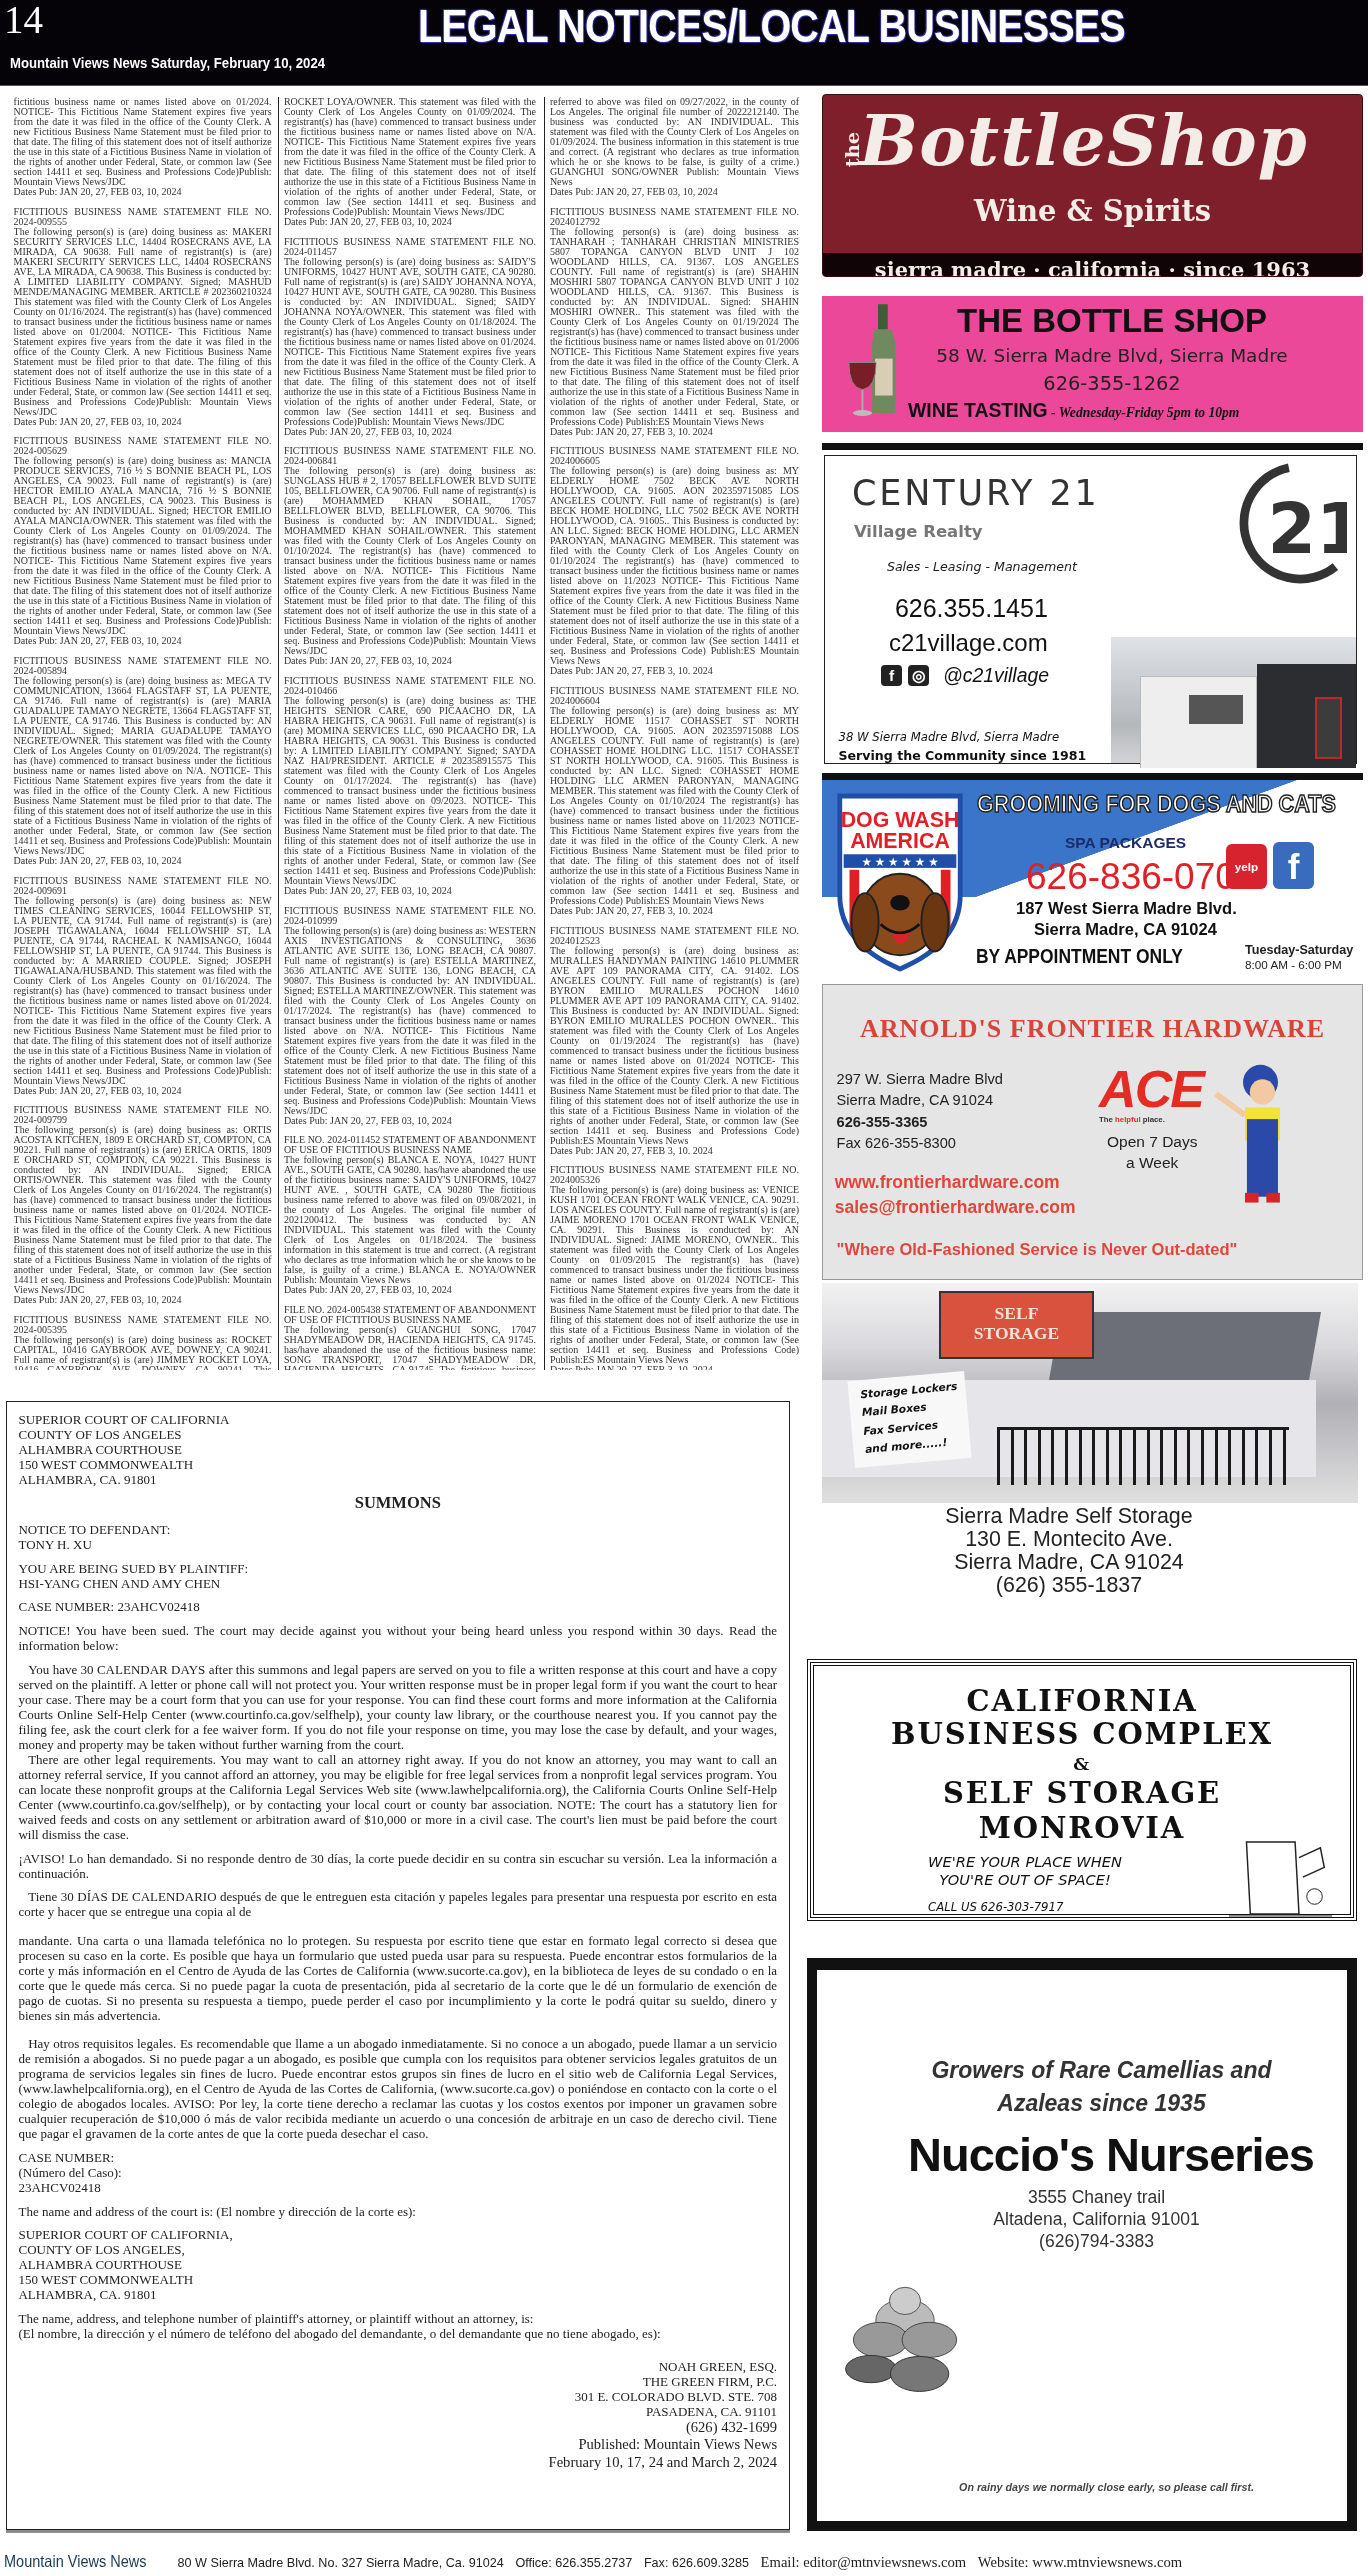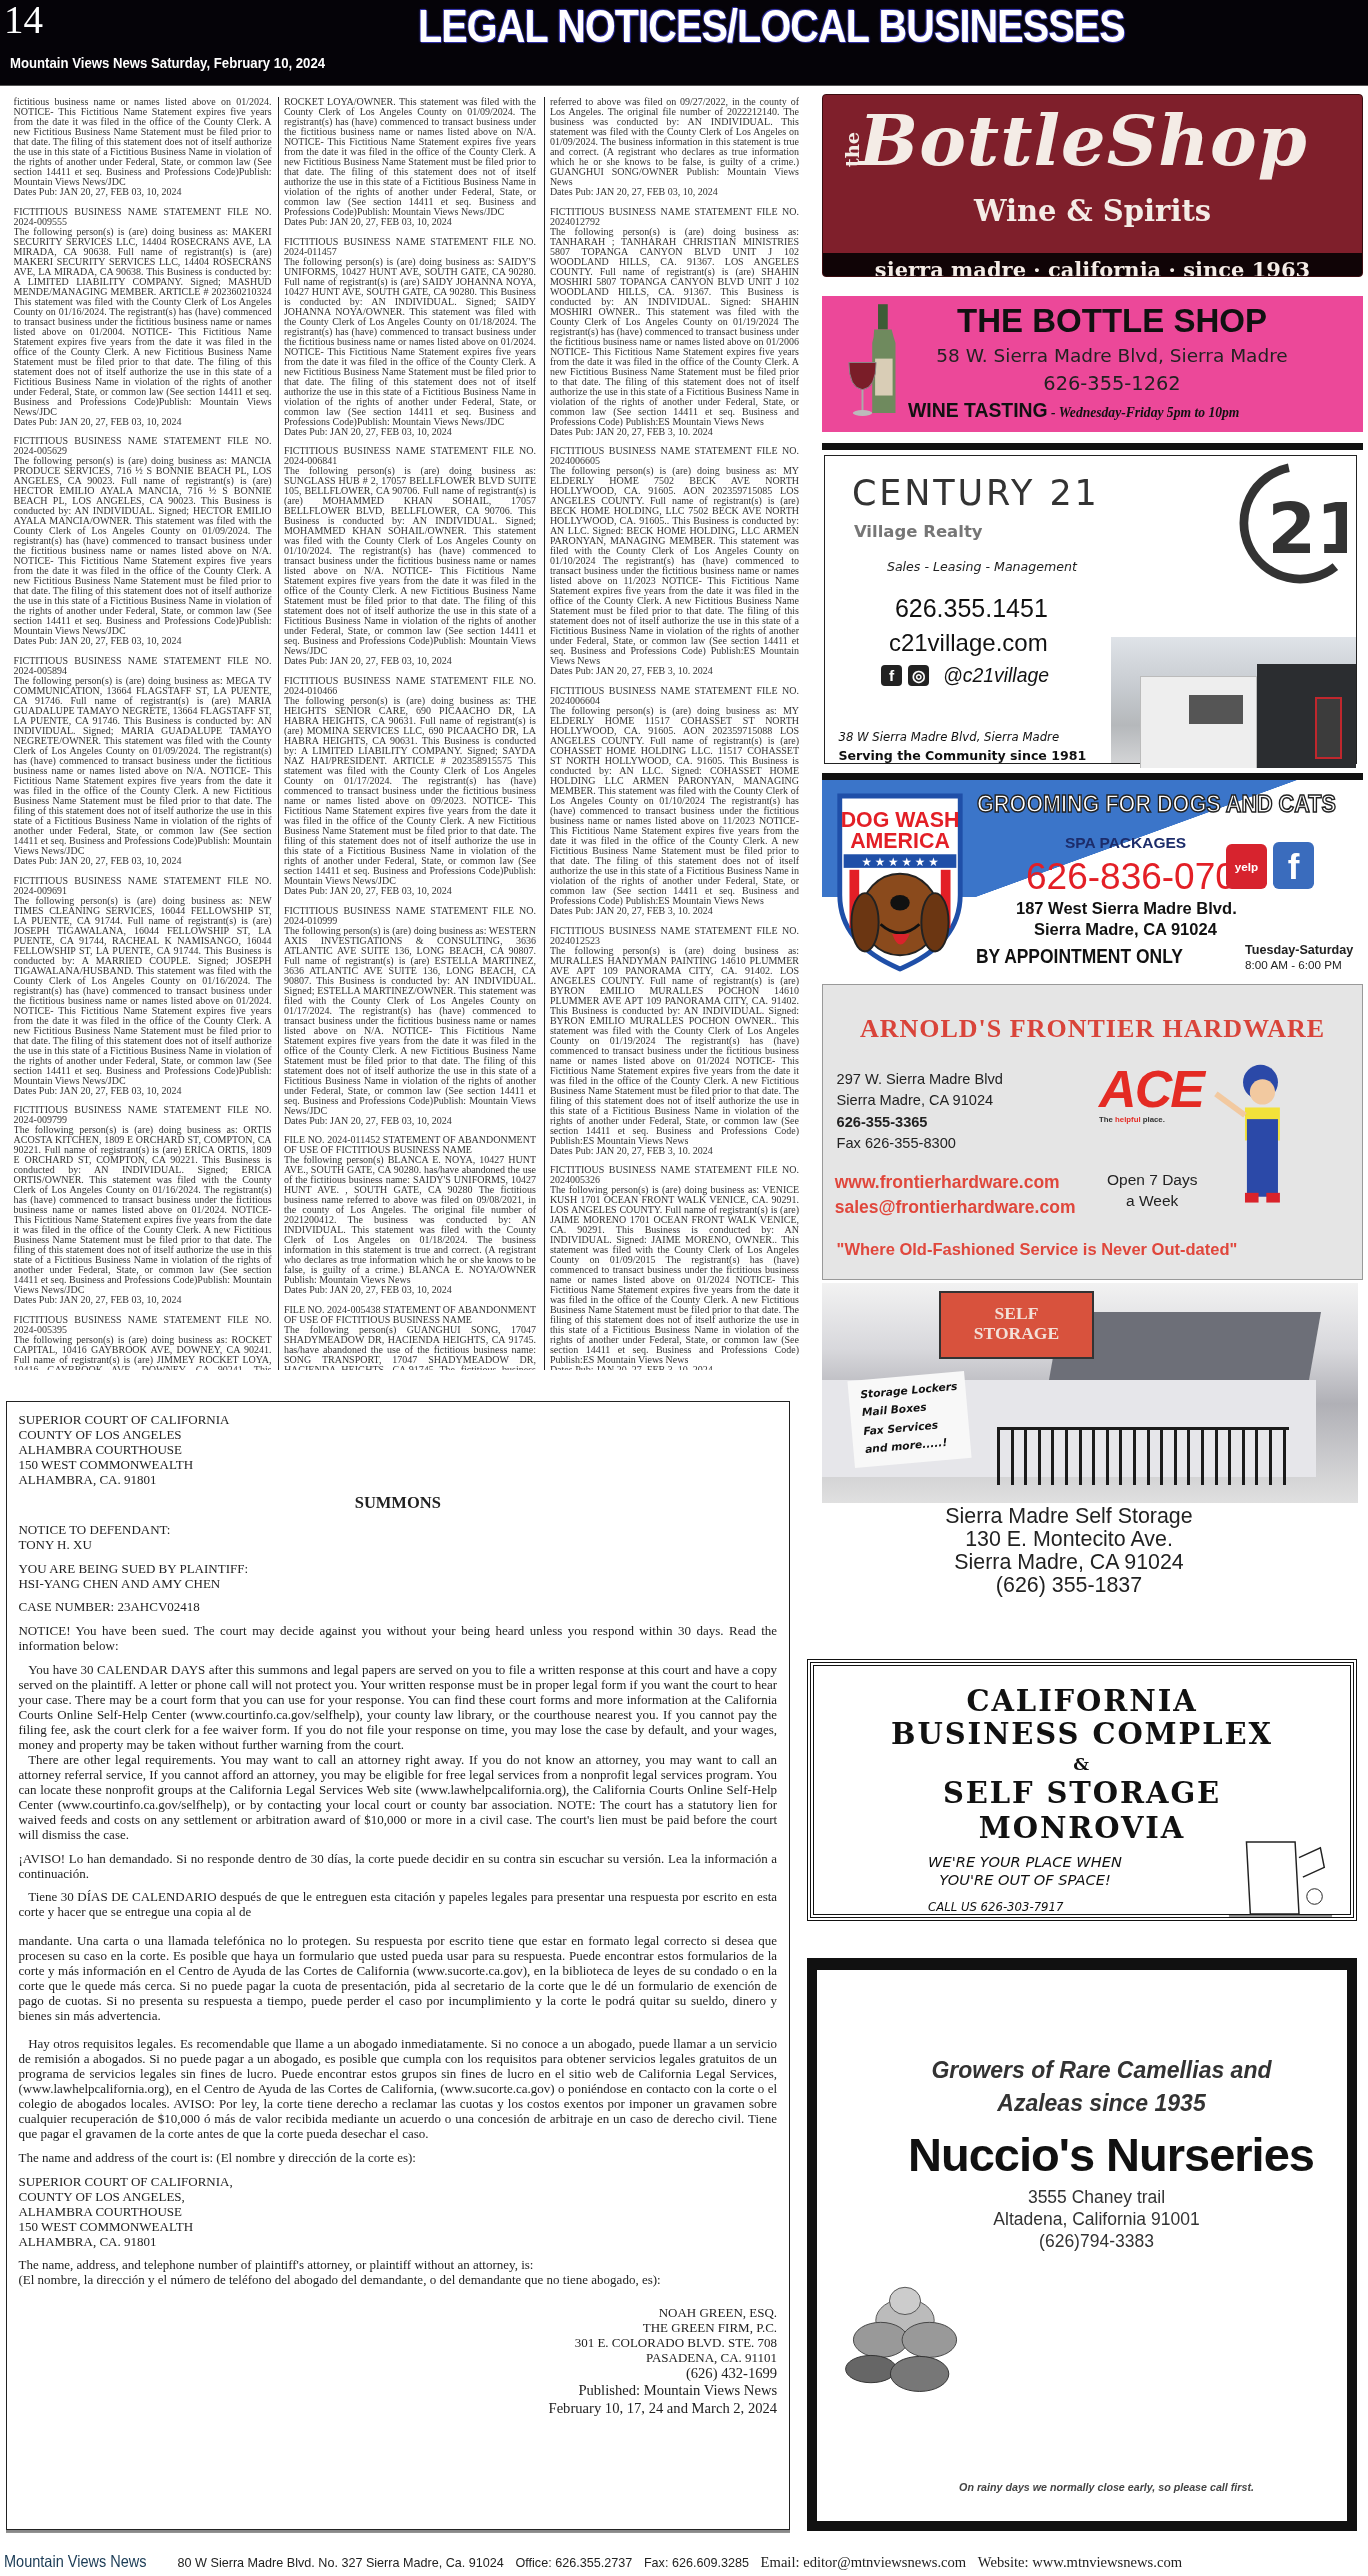--- a/index.html
+++ b/index.html
@@ -77,21 +77,21 @@
 
   .ad-ace { top: 984px; height: 296px; background: #e5e5e5; border: 1px solid #999; }
   .ace-title { position: absolute; left: 0; right: 0; top: 29px; text-align: center; font-family: "Liberation Serif", serif; font-weight: bold; font-size: 26px; color: #d9443a; letter-spacing: 1px; }
   .ace-addr { position: absolute; left: 13.6px; top: 84px; font-family: "Liberation Sans", sans-serif; font-size: 14.6px; line-height: 21.4px; color: #222; }
   .ace-addr b { font-weight: bold; }
   .ace-web { position: absolute; left: 11.7px; top: 185px; font-family: "Liberation Sans", sans-serif; font-weight: bold; font-size: 17.5px; line-height: 25px; color: #e0473c; }
   .ace-quote { position: absolute; left: 13.6px; right: 0; top: 255px; font-family: "Liberation Sans", sans-serif; font-weight: bold; font-size: 16.5px; color: #e0473c; }
   .ace-logo { position: absolute; left: 276px; top: 74px; font-family: "Liberation Sans", sans-serif; font-weight: bold; font-style: italic; font-size: 52px; color: #e42b24; letter-spacing: -1.9px; }
   .ace-tag { position: absolute; left: 276px; top: 130px; font-family: "Liberation Sans", sans-serif; font-size: 7.8px; font-weight: bold; color: #333; }
   .ace-tag span { color: #e42b24; }
-  .ace-open { position: absolute; left: 284px; top: 146px; font-family: "Liberation Sans", sans-serif; font-size: 15.5px; line-height: 21.4px; color: #222; text-align: center; margin-top: 38px; }
+  .ace-open { position: absolute; left: 284px; top: 146px; font-family: "Liberation Sans", sans-serif; font-size: 15.5px; line-height: 21.4px; color: #222; text-align: center; }
   .ace-man { position: absolute; left: 389px; top: 72px; width: 97px; height: 165px; }
 
   .ad-storage { top: 1283px; height: 340px; background: #fff; }
   .st-photo { position: absolute; left: 0; top: 0; width: 536px; height: 220px; background: linear-gradient(180deg, #f2f2f2 0%, #d8d8dc 30%, #b0b0b6 55%, #c9c9cc 78%, #e0e0e0 100%); overflow: hidden; }
   .st-roof { position: absolute; left: 233px; top: 29px; width: 260px; height: 68px; background: #6d6f78; transform: skewX(-10deg); }
   .st-wall { position: absolute; left: 0; top: 97px; width: 494px; height: 97px; background: #e6e6ea; }
   .st-sign { position: absolute; left: 117px; top: 7.8px; width: 155px; height: 68px; background: #d8523d; border: 2.9px solid #333; color: #f3e0d8; font-family: "Liberation Serif", serif; font-weight: bold; font-size: 17.5px; line-height: 19.4px; text-align: center; padding-top: 11.7px; }
   .st-panel { position: absolute; left: 29px; top: 93px; width: 117px; height: 87px; background: #f8f8f8; transform: rotate(-5deg); font-family: "DejaVu Sans", sans-serif; font-style: italic; font-weight: bold; font-size: 10.7px; line-height: 18.5px; color: #111; padding: 5.8px 3.9px 0 11.7px; }
   .st-rail { position: absolute; left: 175px; top: 144px; width: 292px; height: 58px; background: repeating-linear-gradient(90deg, #1a1a1a 0 2.9px, transparent 2.9px 13.6px); border-top: 3.9px solid #1a1a1a; }
   .st-text { position: absolute; left: 0; width: 494px; top: 222px; text-align: center; font-family: "Liberation Sans", sans-serif; font-size: 21.4px; line-height: 23px; color: #222; }
@@ -250,20 +250,25 @@
     <span>HSI-YANG CHEN AND AMY CHEN</span>
   </p>
   <p>CASE NUMBER: 23AHCV02418</p>
   <p>NOTICE!  You have been sued.  The court may decide against you without your being heard unless you respond within 30 days.  Read the information below:</p>
   <p class="indent" style="margin-bottom:0">You have 30 CALENDAR DAYS after this summons and legal papers are served on you to file a written response at this court and have a copy served on the plaintiff.  A letter or phone call will not protect you.  Your written response must be in proper legal form if you want the court to hear your case.  There may be a court form that you can use for your response.  You can find these court forms and more information at the California Courts Online Self-Help Center (www.courtinfo.ca.gov/selfhelp), your county law library, or the courthouse nearest you.  If you cannot pay the filing fee, ask the court clerk for a fee waiver form.  If you do not file your response on time, you may lose the case by default, and your wages, money and property may be taken without further warning from the court.</p>
   <p class="indent">There are other legal requirements.  You may want to call an attorney right away.  If you do not know an attorney, you may want to call an attorney referral service, If you cannot afford an attorney, you may be eligible for free legal services from a nonprofit legal services program.  You can locate these nonprofit groups at the California Legal Services Web site (www.lawhelpcalifornia.org), the California Courts Online Self-Help Center (www.courtinfo.ca.gov/selfhelp), or by contacting your local court or county bar association.  NOTE:  The court has a statutory lien for waived feeds and costs on any settlement or arbitration award of $10,000 or more in a civil case.  The court's lien must be paid before the court will dismiss the case.</p>
   <p>¡AVISO! Lo han demandado. Si no responde dentro de 30 días, la corte puede decidir en su contra sin escuchar su versión. Lea la información a continuación.</p>
   <p class="indent" style="margin-bottom:13.6px">Tiene 30 DÍAS DE CALENDARIO después de que le entreguen esta citación y papeles legales para presentar una respuesta por escrito en esta corte y hacer que se entregue una copia al de</p>
   <p style="margin-bottom:13.6px">mandante. Una carta o una llamada telefónica no lo protegen. Su respuesta por escrito tiene que estar en formato legal correcto si desea que procesen su caso en la corte. Es posible que haya un formulario que usted pueda usar para su respuesta. Puede encontrar estos formularios de la corte y más información en el Centro de Ayuda de las Cortes de California (www.sucorte.ca.gov), en la biblioteca de leyes de su condado o en la corte que le quede más cerca. Si no puede pagar la cuota de presentación, pida al secretario de la corte que le dé un formulario de exención de pago de cuotas. Si no presenta su respuesta a tiempo, puede perder el caso por incumplimiento y la corte le podrá quitar su sueldo, dinero y bienes sin más advertencia.</p>
   <p class="indent">Hay otros requisitos legales. Es recomendable que llame a un abogado inmediatamente. Si no conoce a un abogado, puede llamar a un servicio de remisión a abogados. Si no puede pagar a un abogado, es posible que cumpla con los requisitos para obtener servicios legales gratuitos de un programa de servicios legales sin fines de lucro. Puede encontrar estos grupos sin fines de lucro en el sitio web de California Legal Services, (www.lawhelpcalifornia.org), en el Centro de Ayuda de las Cortes de California, (www.sucorte.ca.gov) o poniéndose en contacto con la corte o el colegio de abogados locales. AVISO: Por ley, la corte tiene derecho a reclamar las cuotas y los costos exentos por imponer un gravamen sobre cualquier recuperación de $10,000 ó más de valor recibida mediante un acuerdo o una concesión de arbitraje en un caso de derecho civil. Tiene que pagar el gravamen de la corte antes de que la corte pueda desechar el caso.</p>
+  <p>
+    <span>CASE NUMBER:</span><br>
+    <span>(Número del Caso):</span><br>
+    <span>23AHCV02418</span>
+  </p>
   <p>The name and address of the court is:  (El nombre y dirección de la corte es):</p>
   <p>
     <span>SUPERIOR COURT OF CALIFORNIA,</span><br>
     <span>COUNTY OF LOS ANGELES,</span><br>
     <span>ALHAMBRA COURTHOUSE</span><br>
     <span>150 WEST COMMONWEALTH</span><br>
     <span>ALHAMBRA, CA.  91801</span>
   </p>
   <p>
     <span>The name, address, and telephone number of plaintiff's  attorney, or plaintiff without an attorney, is:</span><br>

